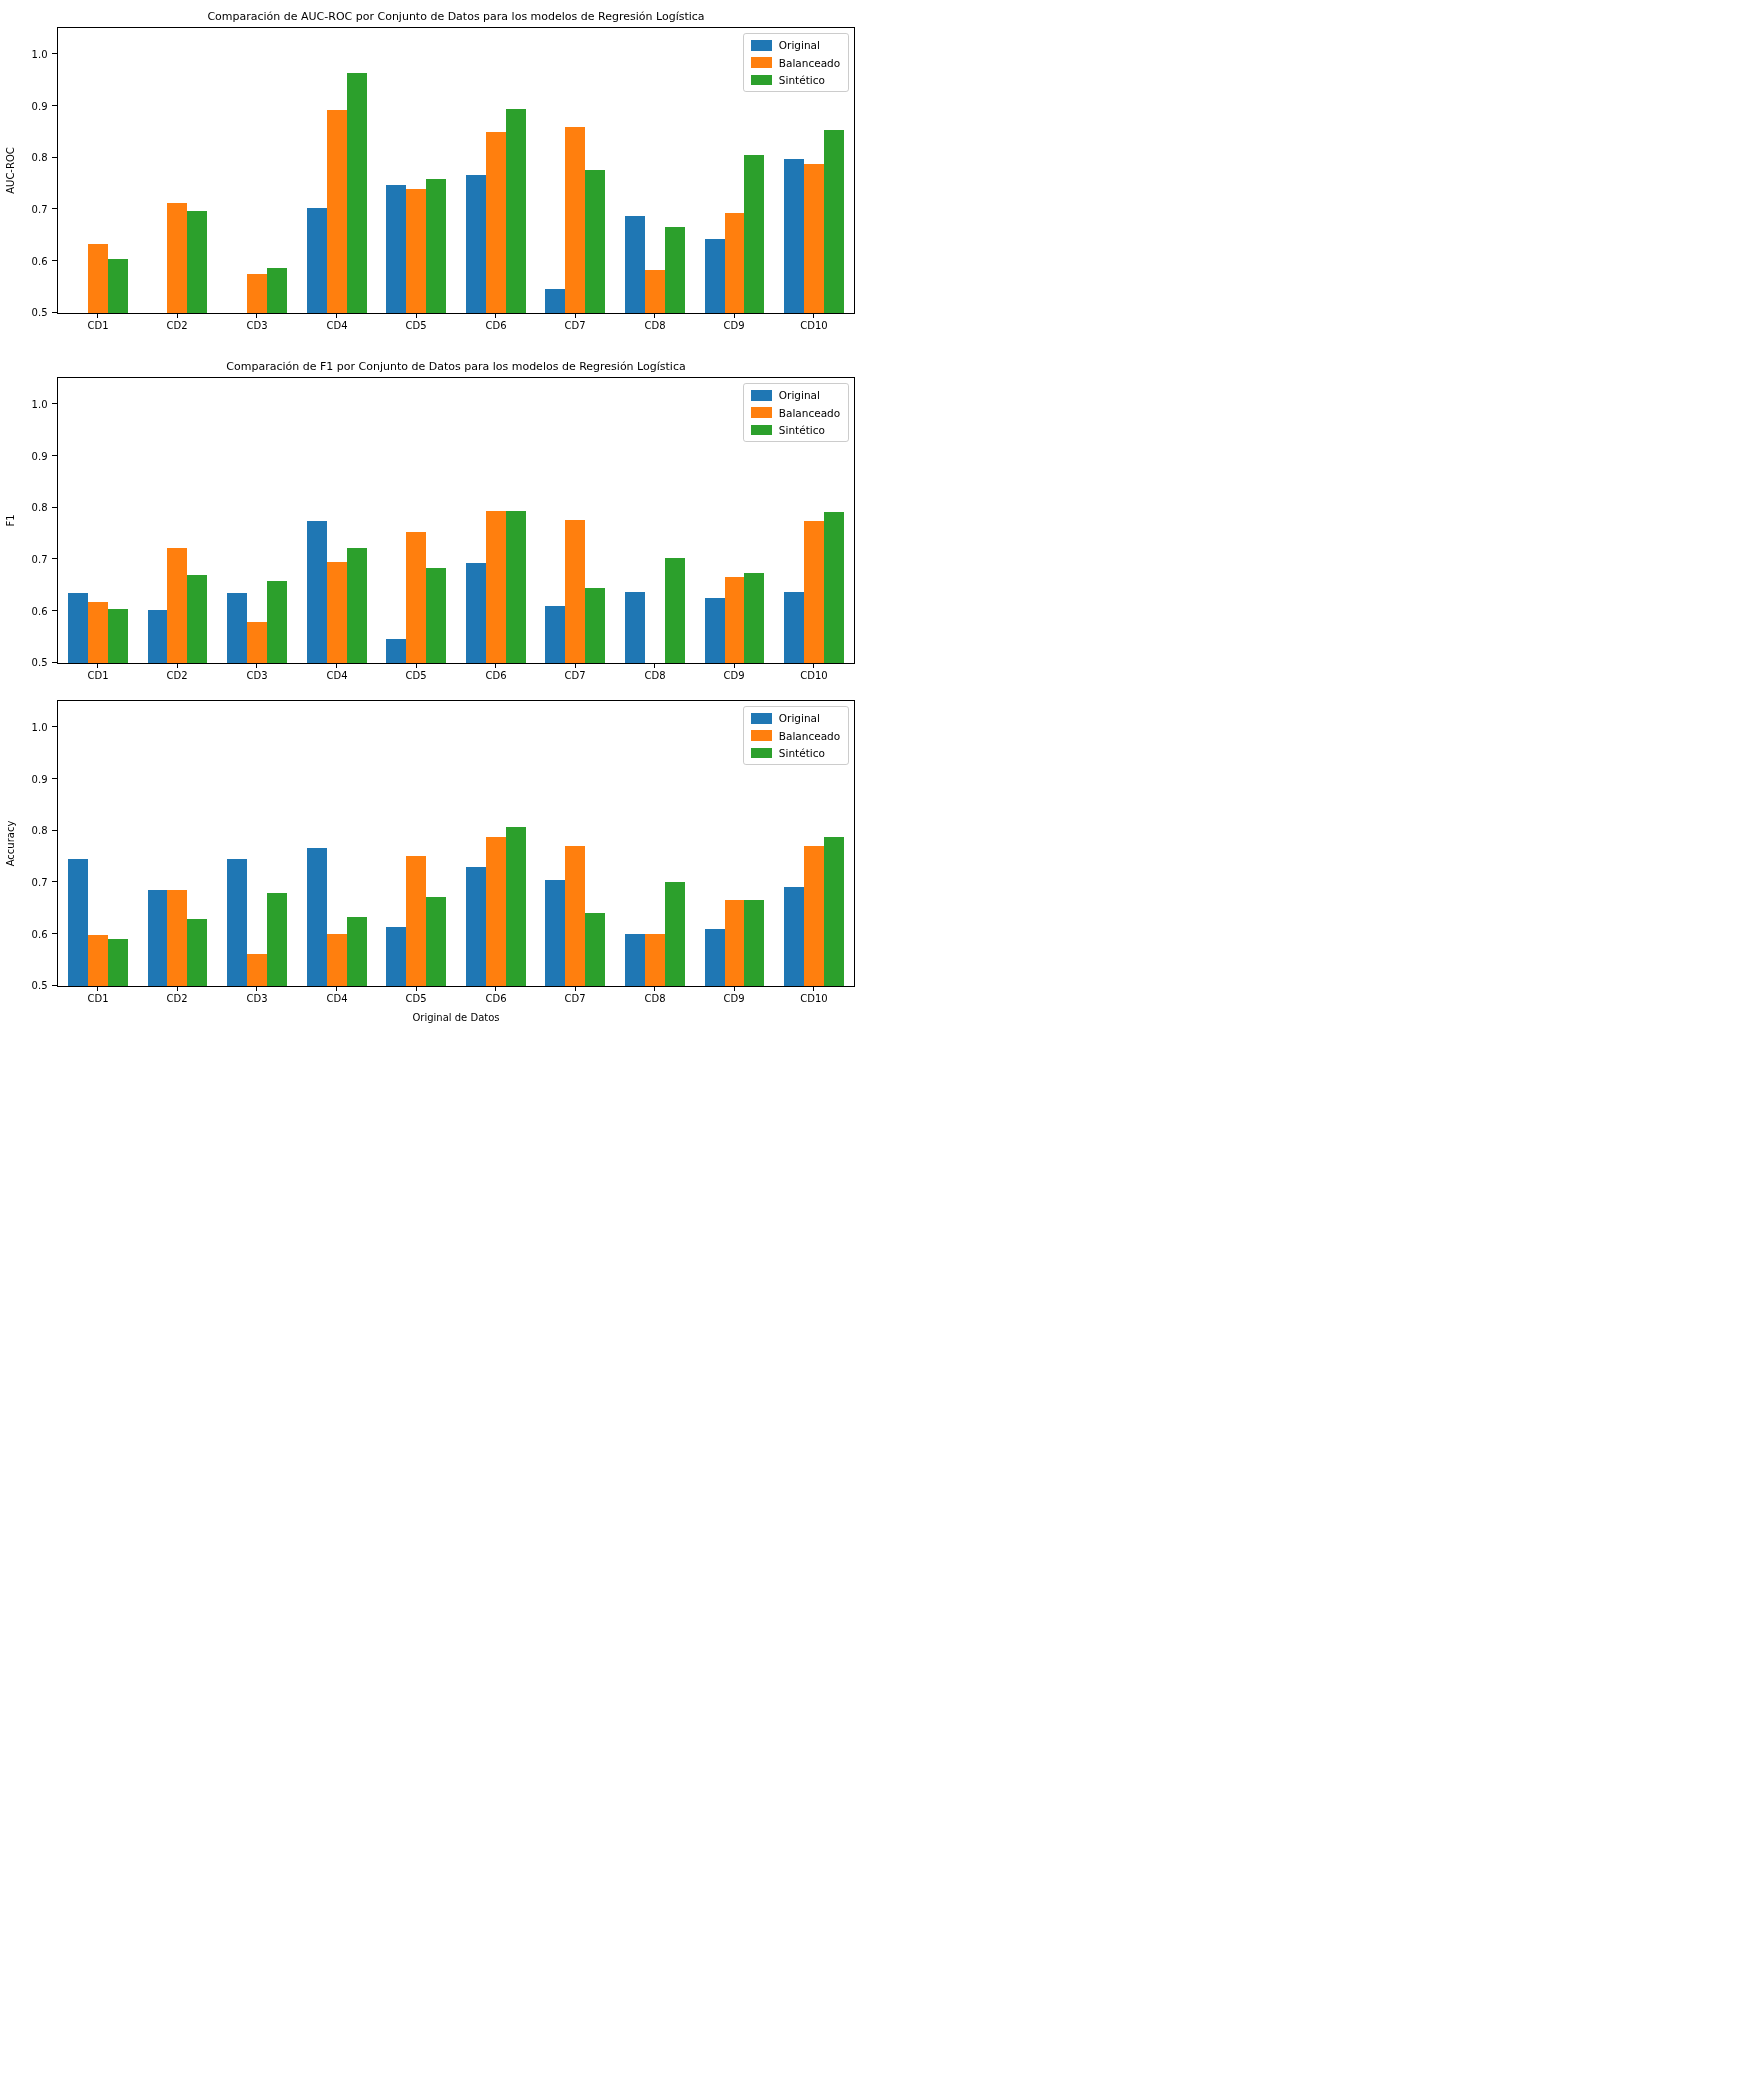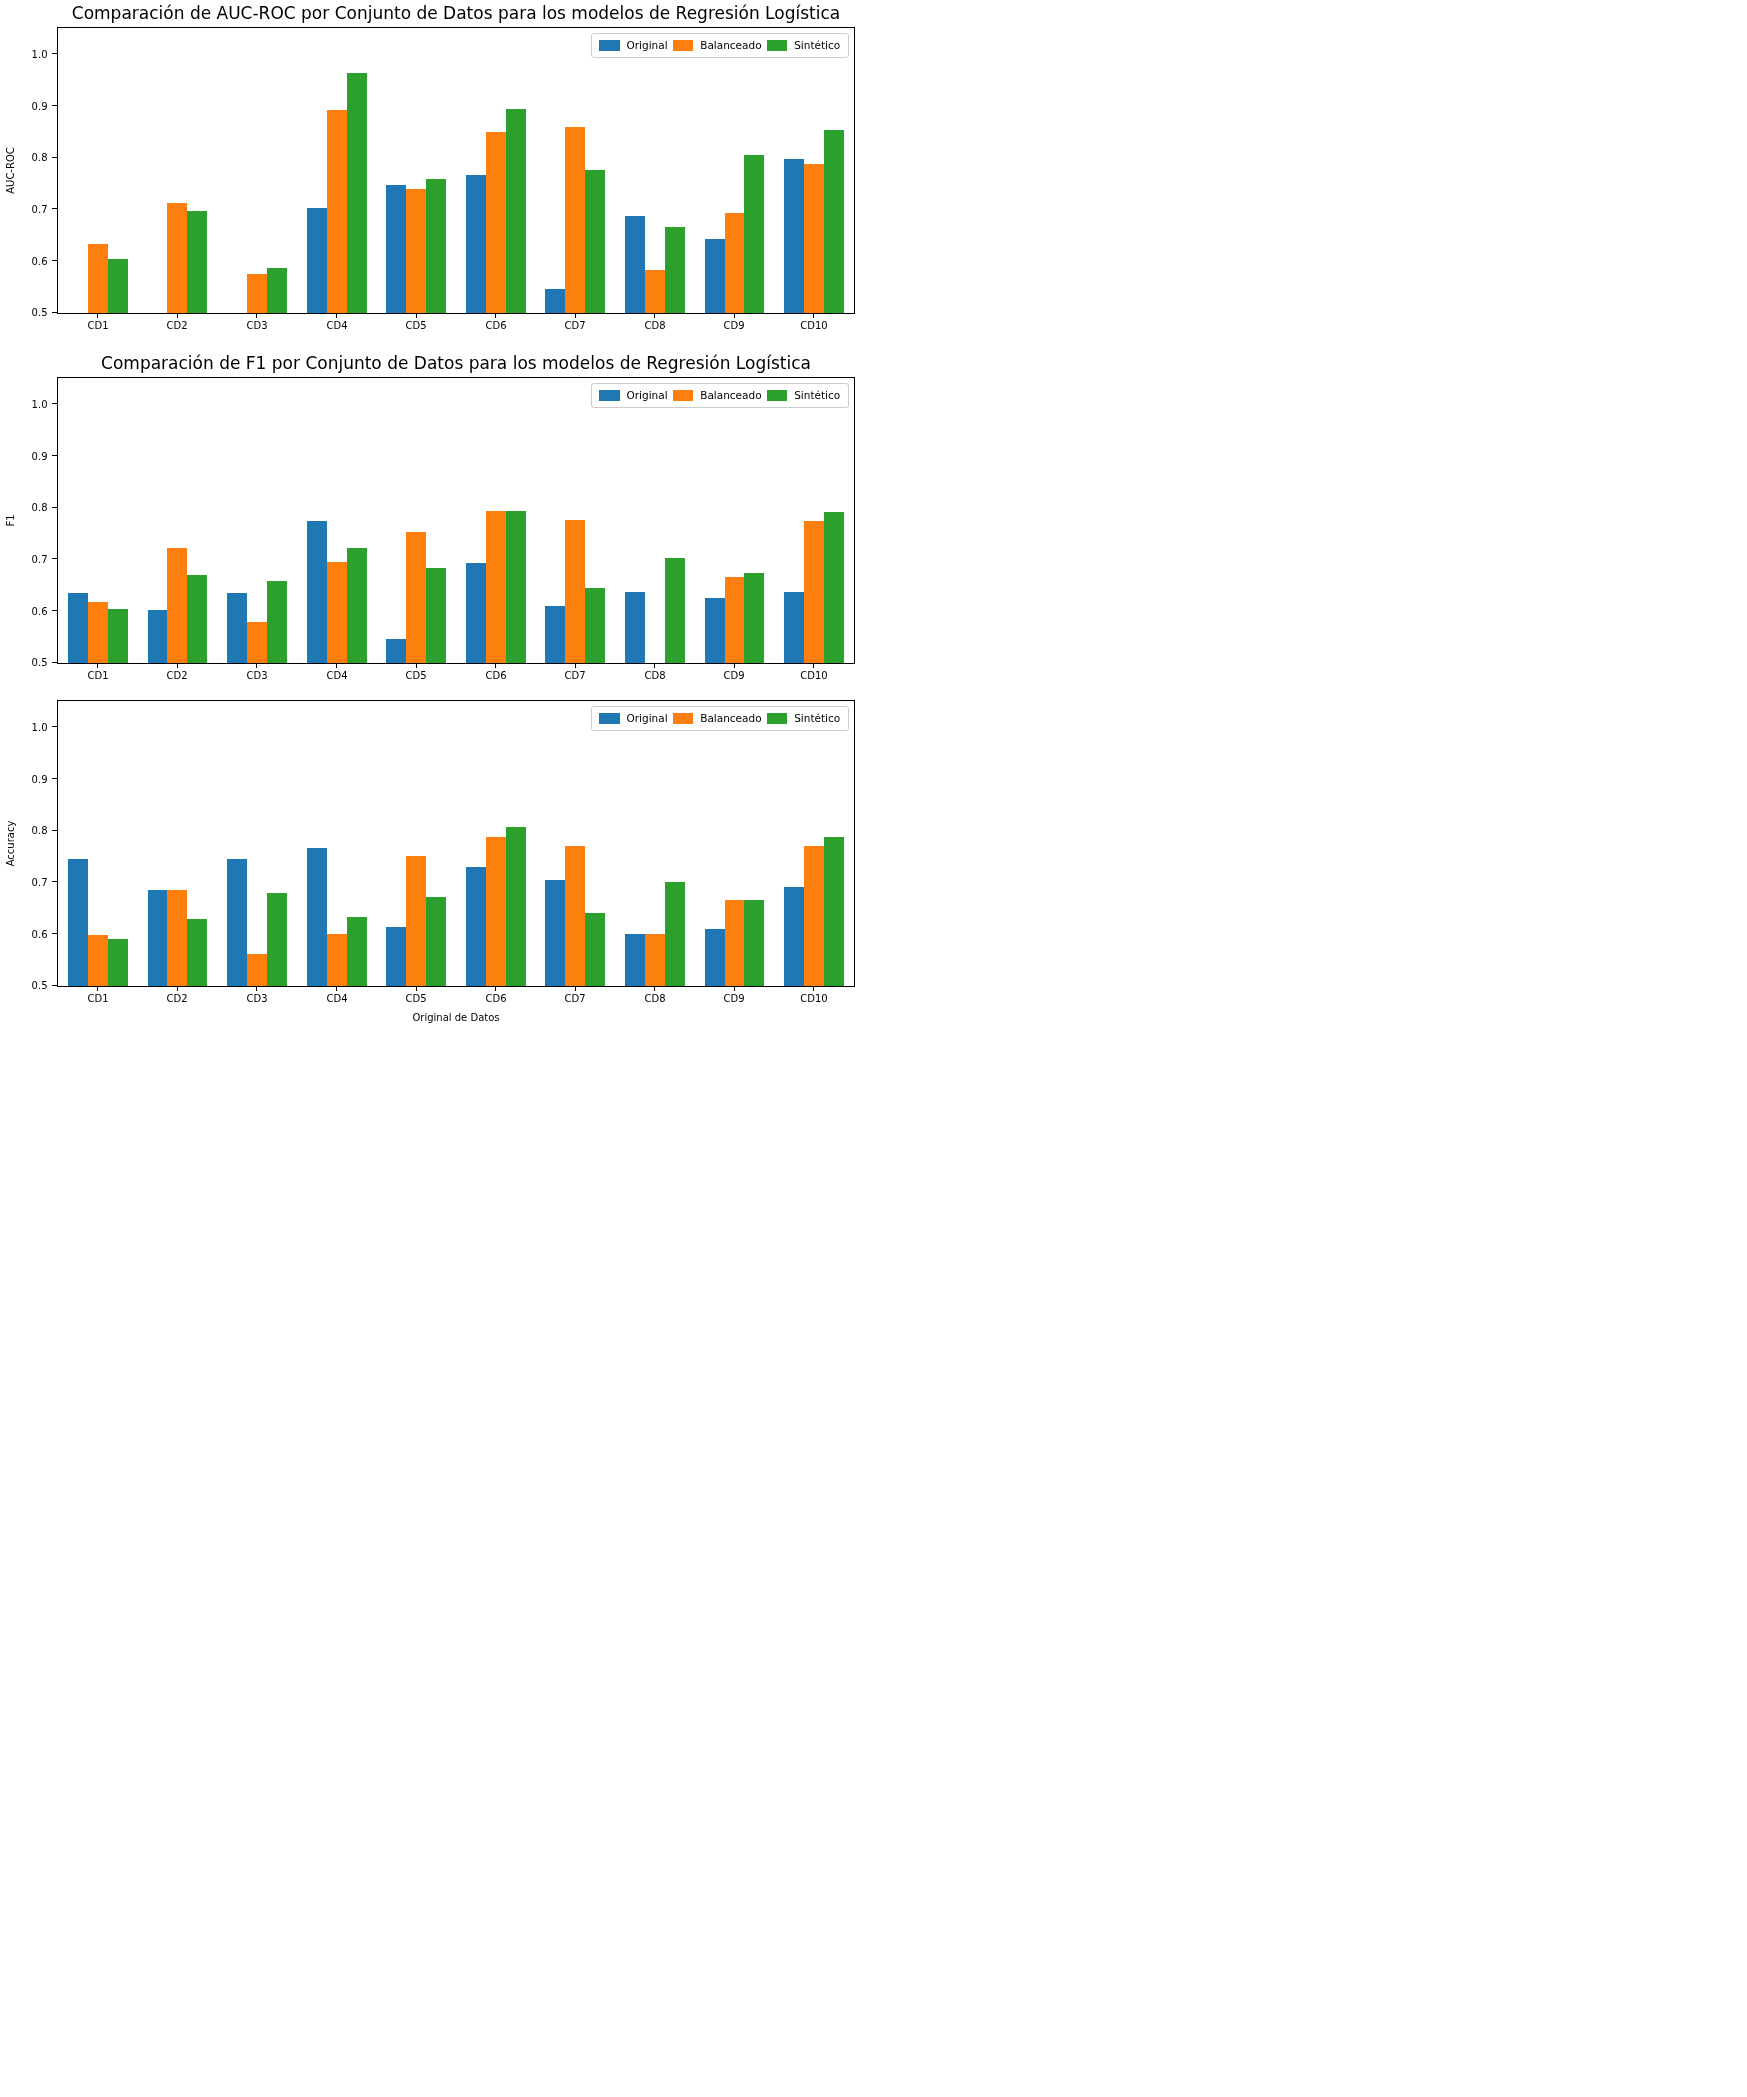--- a/index.html
+++ b/index.html
@@ -5,21 +5,21 @@
   html, body { margin: 0; padding: 0; background: #ffffff; }
   body {
     width: 874px; height: 1049px;
     font-family: "DejaVu Sans", "Liberation Sans", sans-serif;
     color: #000000;
   }
   .chart-section { position: relative; height: 350px; }
   .chart-title {
     margin-left: 57px; width: 798px; height: 27px;
     display: flex; align-items: flex-end; justify-content: center;
-    font-size: 17px; color: #000; padding-bottom: 4.1px; box-sizing: border-box;
+    font-size: 11px; color: #000; padding-bottom: 4.1px; box-sizing: border-box;
   }
   .axes-row { position: relative; margin-left: 57px; width: 798px; }
   .axes {
     position: relative; width: 798px; height: 287px;
     border: 1.2px solid #000; box-sizing: border-box; background: #fff;
   }
   .ylabel-wrap {
     position: absolute; left: -57px; top: 0; width: 21px; height: 100%;
     display: flex; align-items: center; justify-content: center;
     pointer-events: none;
@@ -39,21 +39,21 @@
     font-size: 10px; color: #000; white-space: nowrap;
   }
   .xlabel {
     position: absolute; left: 50%; transform: translateX(-50%); top: calc(100% + 26px);
     font-size: 10px; color: #000; white-space: nowrap;
   }
   .legend {
     position: absolute; top: 5.2px; right: 5.2px;
     background: rgba(255,255,255,0.9);
     border: 0.9px solid #cccccc; border-radius: 2.9px;
-    padding: 5.2px 7.6px; display: flex; flex-direction: row; gap: 5.2px;
+    padding: 5.2px 7.6px; display: flex; flex-direction: column; gap: 5.2px;
   }
   .legend-row { display: flex; align-items: center; gap: 7px; }
   .legend-swatch { width: 20.4px; height: 10.5px; display: inline-block; }
   .legend-label { font-size: 10.5px; color: #000; }
 </style>
 </head>
 <body>
 
 <section class="chart-section">
   <div class="chart-title">Comparación de AUC-ROC por Conjunto de Datos para los modelos de Regresión Logística</div>

